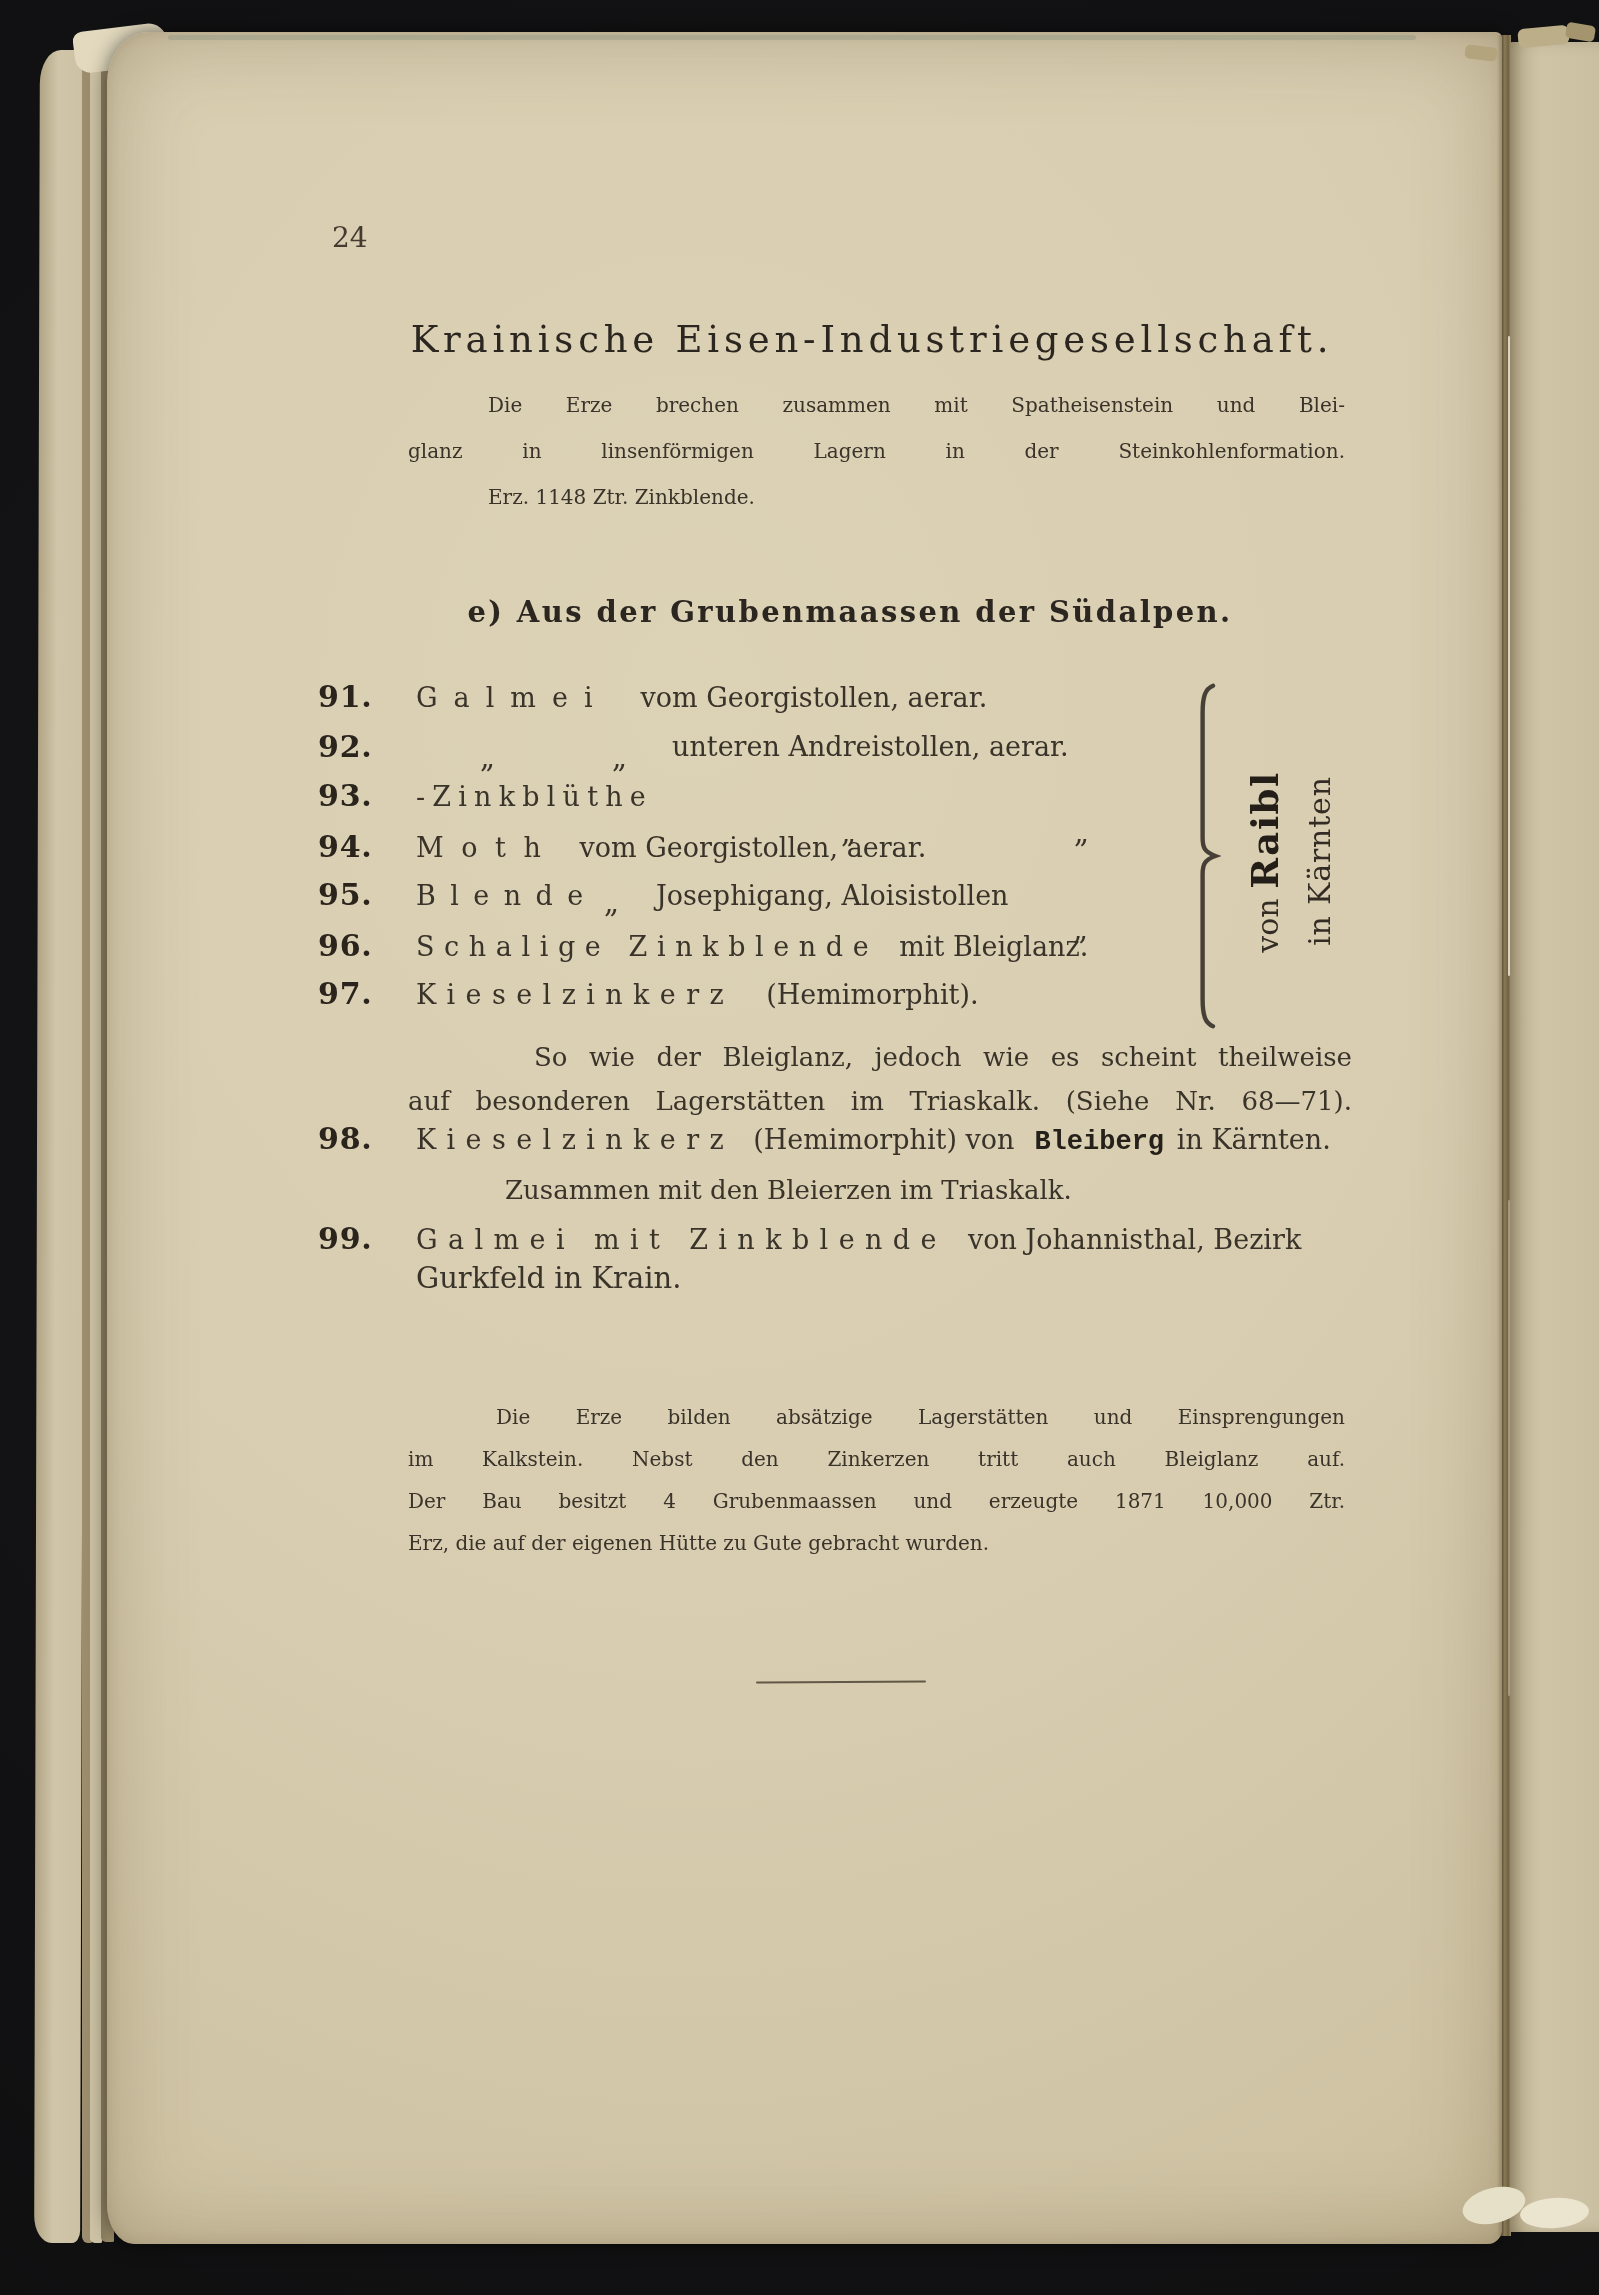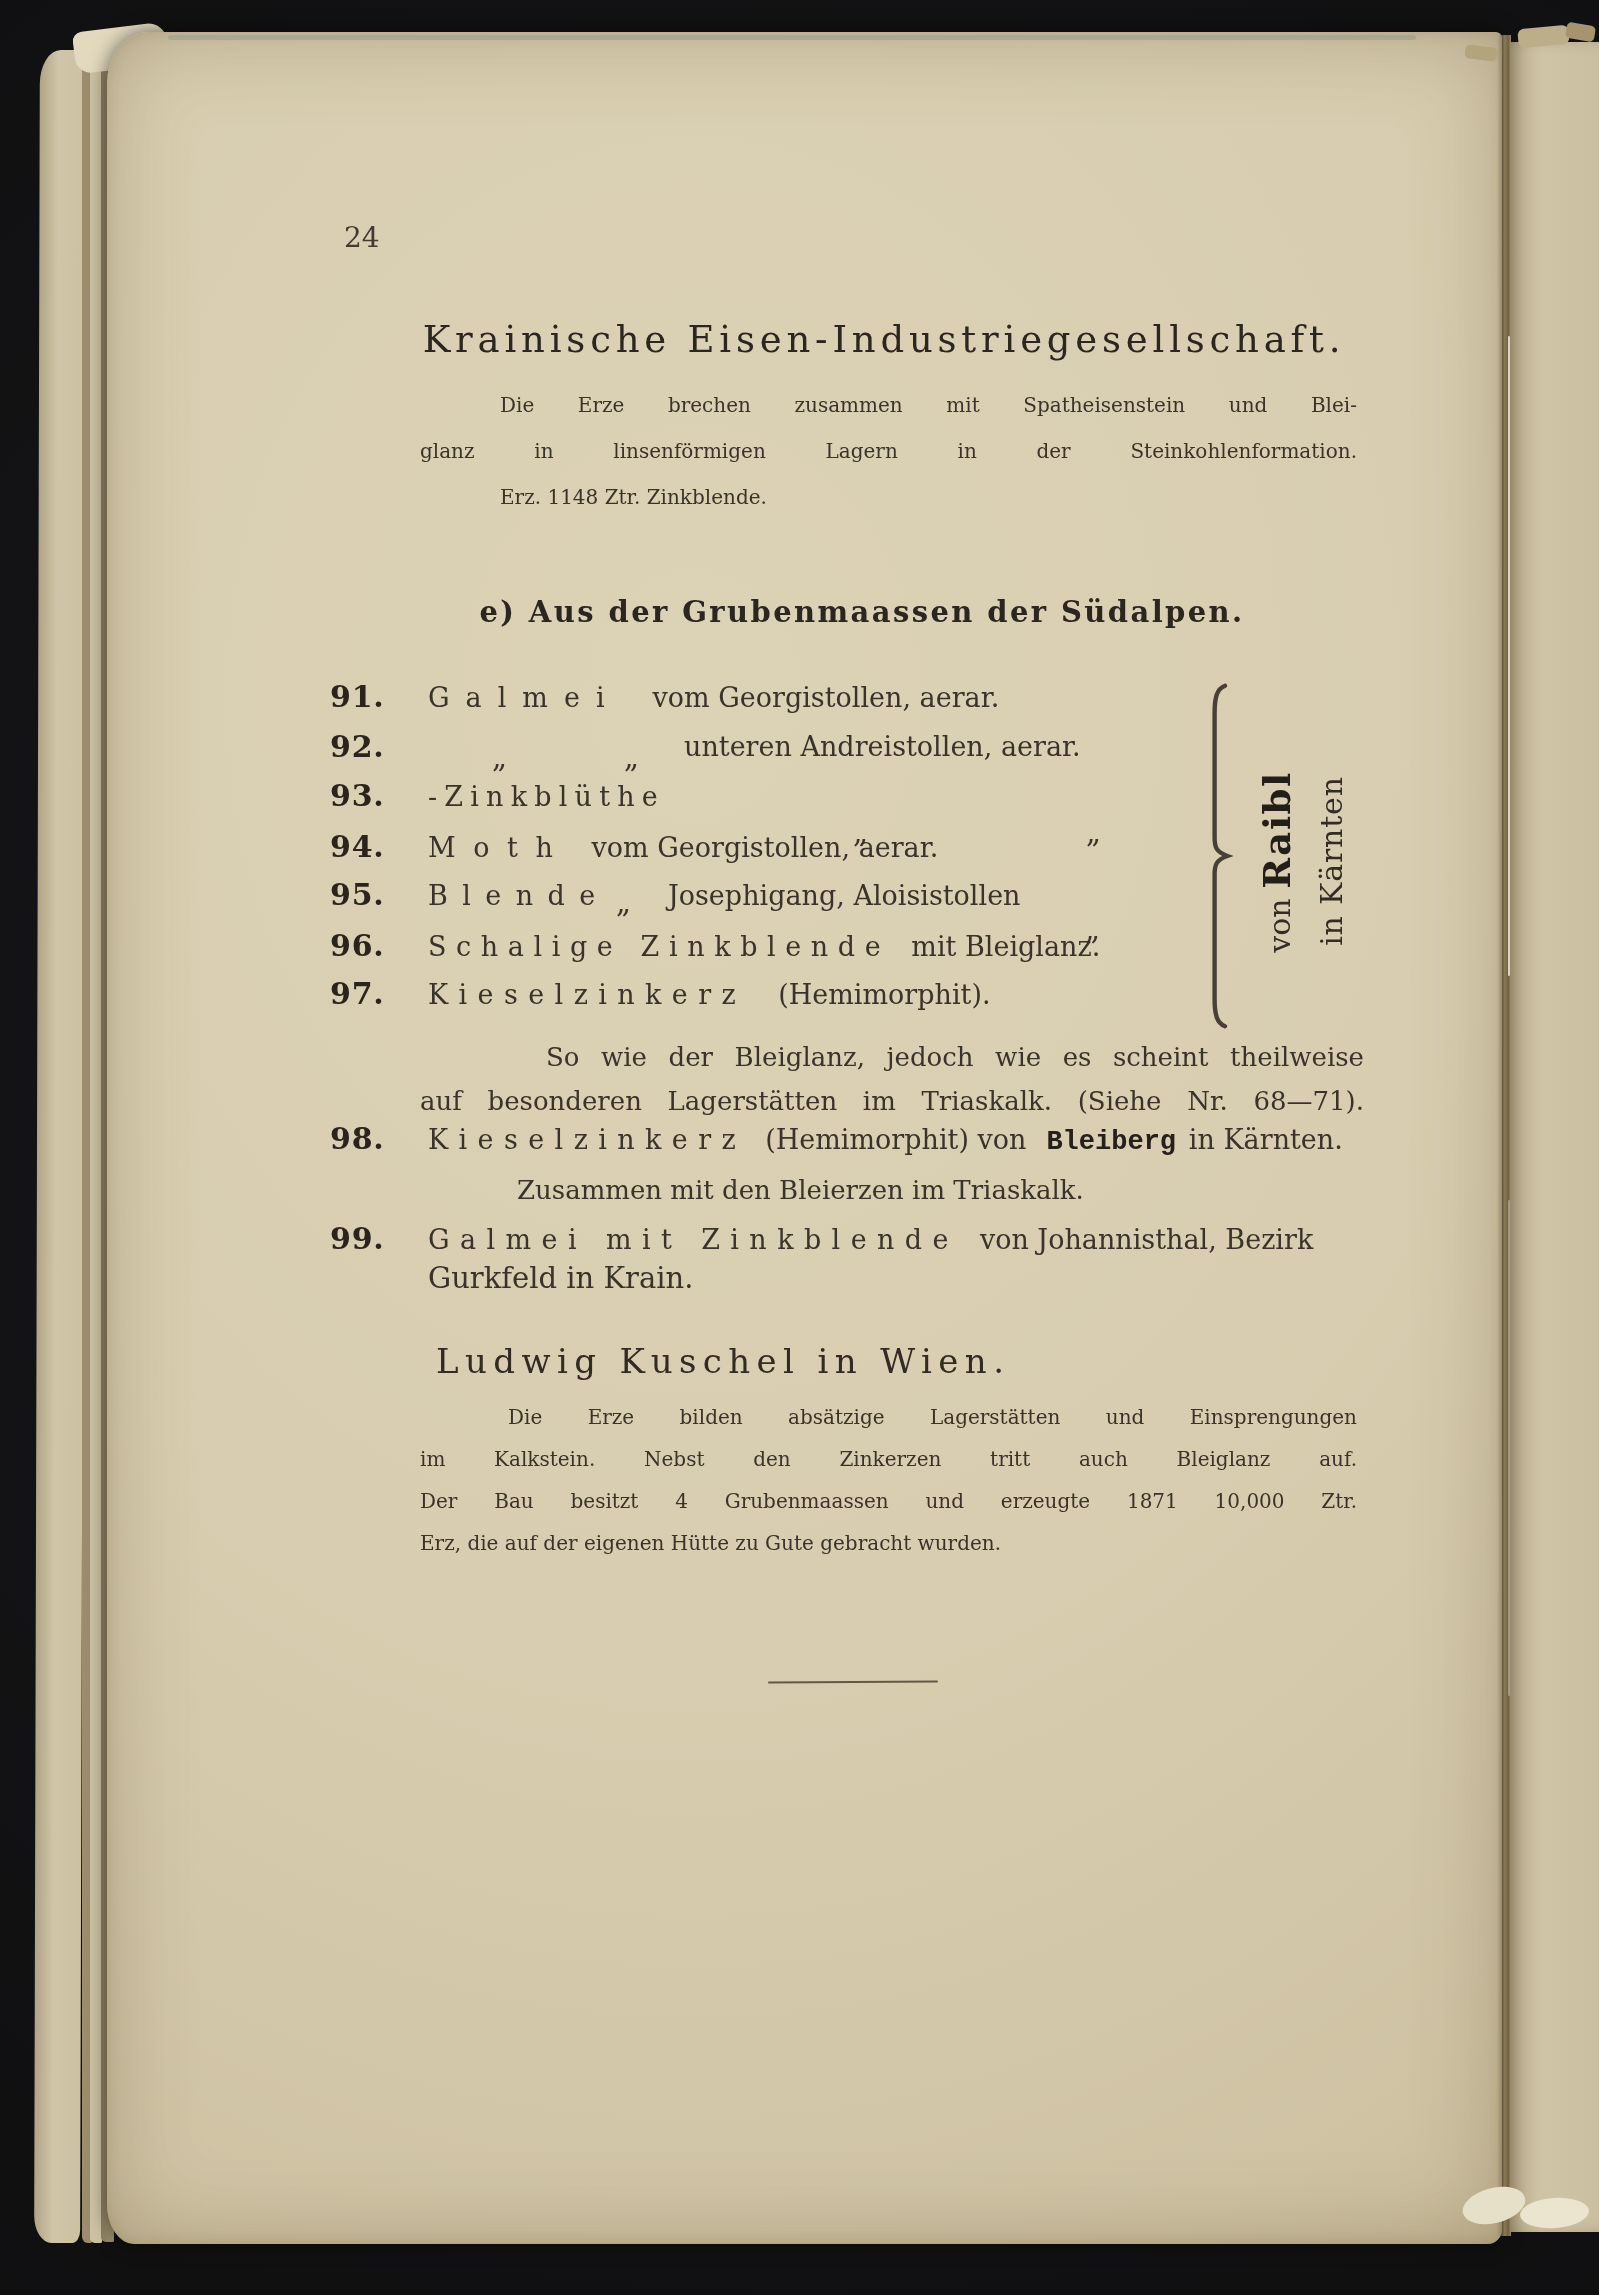--- a/index.html
+++ b/index.html
@@ -28,21 +28,21 @@
             background:linear-gradient(90deg,#c0b392 0%,#cfc4a6 35%,#cabf a1 100%);
             background:linear-gradient(90deg,#c0b392 0%,#cfc4a6 35%,#cabfa1 100%);
             box-shadow:inset 11.2px 0 17.6px -8px rgba(60,48,25,.5);border-radius:2.4px 0 0 1.6px;}
   .bit{background:#b3a47e;}
   .bit1{left:1465px;top:46px;width:32px;height:14.4px;border-radius:4.8px;transform:rotate(7deg);}
   .bit2{left:1518px;top:27px;width:51px;height:19px;border-radius:6.4px;transform:rotate(-5deg);background:#bcae88;}
   .bit3{left:1566px;top:24px;width:29px;height:16px;border-radius:4.8px;transform:rotate(10deg);background:#a4956f;}
   .edgehi1{left:1462px;top:2188px;width:64px;height:35px;background:#e7e0c9;border-radius:50%;transform:rotate(-14deg);}
   .edgehi2{left:1520px;top:2198px;width:69px;height:30px;background:#ebe4ce;border-radius:50%;transform:rotate(-4deg);}
   
-  .content{left:12px;top:0;width:1414px;height:2295px;z-index:20;color:#3a332a;}
+  .content{left:0;top:0;width:1414px;height:2295px;z-index:20;color:#3a332a;}
   .pagenum{left:332px;top:221px;font-size:28px;color:#433b30;}
   .h1{left:372px;top:318px;width:1000px;text-align:center;font-size:37px;letter-spacing:4.8px;color:#2c2620;white-space:nowrap;}
   .para{width:937px;font-size:20px;}
   .p1{left:408px;top:382px;line-height:46px;}
   .p2{left:408px;top:1396px;line-height:42px;}
   .note{left:408px;top:1035px;width:944px;font-size:26px;line-height:44px;}
   .pline{display:block;}
   .just{text-align:justify;text-align-last:justify;}
   .ind100{padding-left:80px;}
   .ind110{padding-left:88px;}
@@ -164,21 +164,20 @@
     <div class="abs line2-99">Gurkfeld in Krain.</div>
 
     <svg class="abs brace" width="32" height="350" viewBox="0 0 40 438">
       <path d="M 30 6 C 20 10, 17 20, 17 40 L 17 196 C 17 208, 19 214, 33 219 C 19 224, 17 230, 17 242 L 17 398 C 17 418, 20 428, 30 432" fill="none" stroke="#3b342b" stroke-width="5.5" stroke-linecap="round" opacity="0.92"></path>
     </svg>
     <div class="abs vlabel v1">
       <span>von</span>&nbsp;<span class="bold">Raibl</span>
     </div>
     <div class="abs vlabel v2">in Kärnten</div>
 
-    <div class="abs h2">Ludwig Kuschel in Wien.</div>
 
     <div class="abs para p2">
       <span class="pline just ind110">Die Erze bilden absätzige Lagerstätten und Einsprengungen</span>
       <span class="pline just">im Kalkstein. Nebst den Zinkerzen tritt auch Bleiglanz auf.</span>
       <span class="pline just">Der Bau besitzt 4 Grubenmaassen und erzeugte 1871 10,000 Ztr.</span>
       <span class="pline">Erz, die auf der eigenen Hütte zu Gute gebracht wurden.</span>
     </div>
 
     <div class="abs rule"></div>
 

